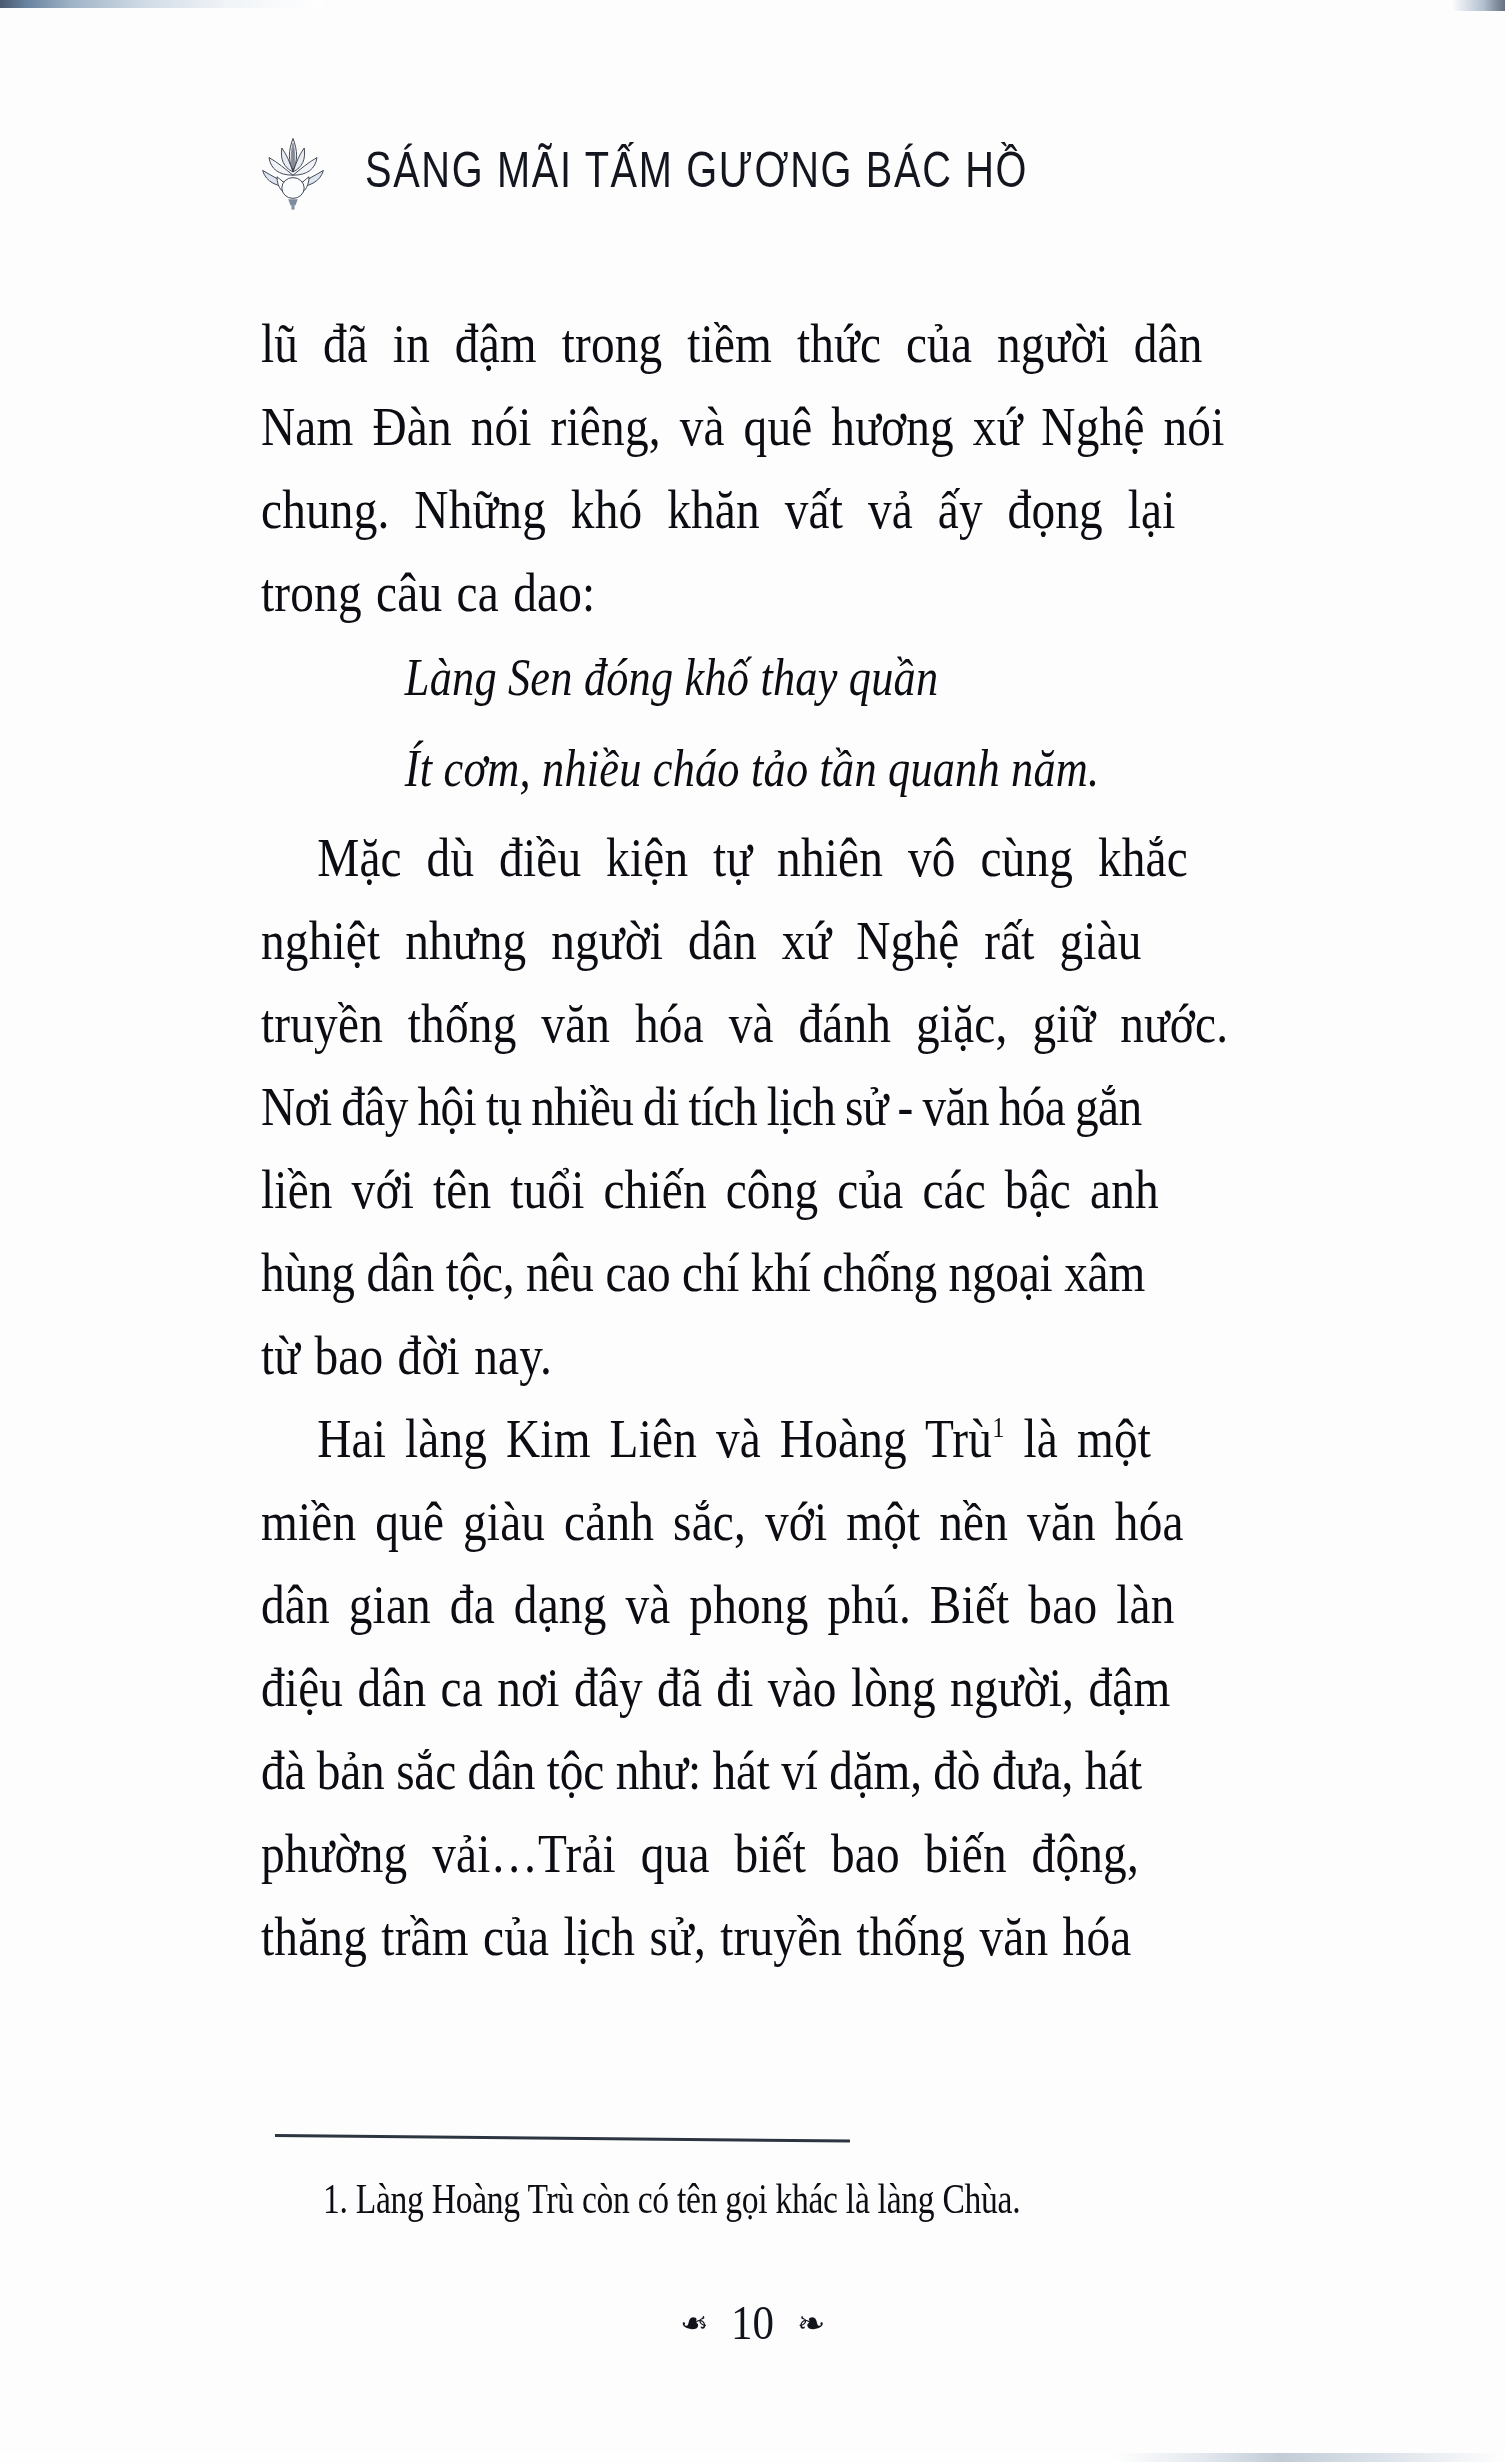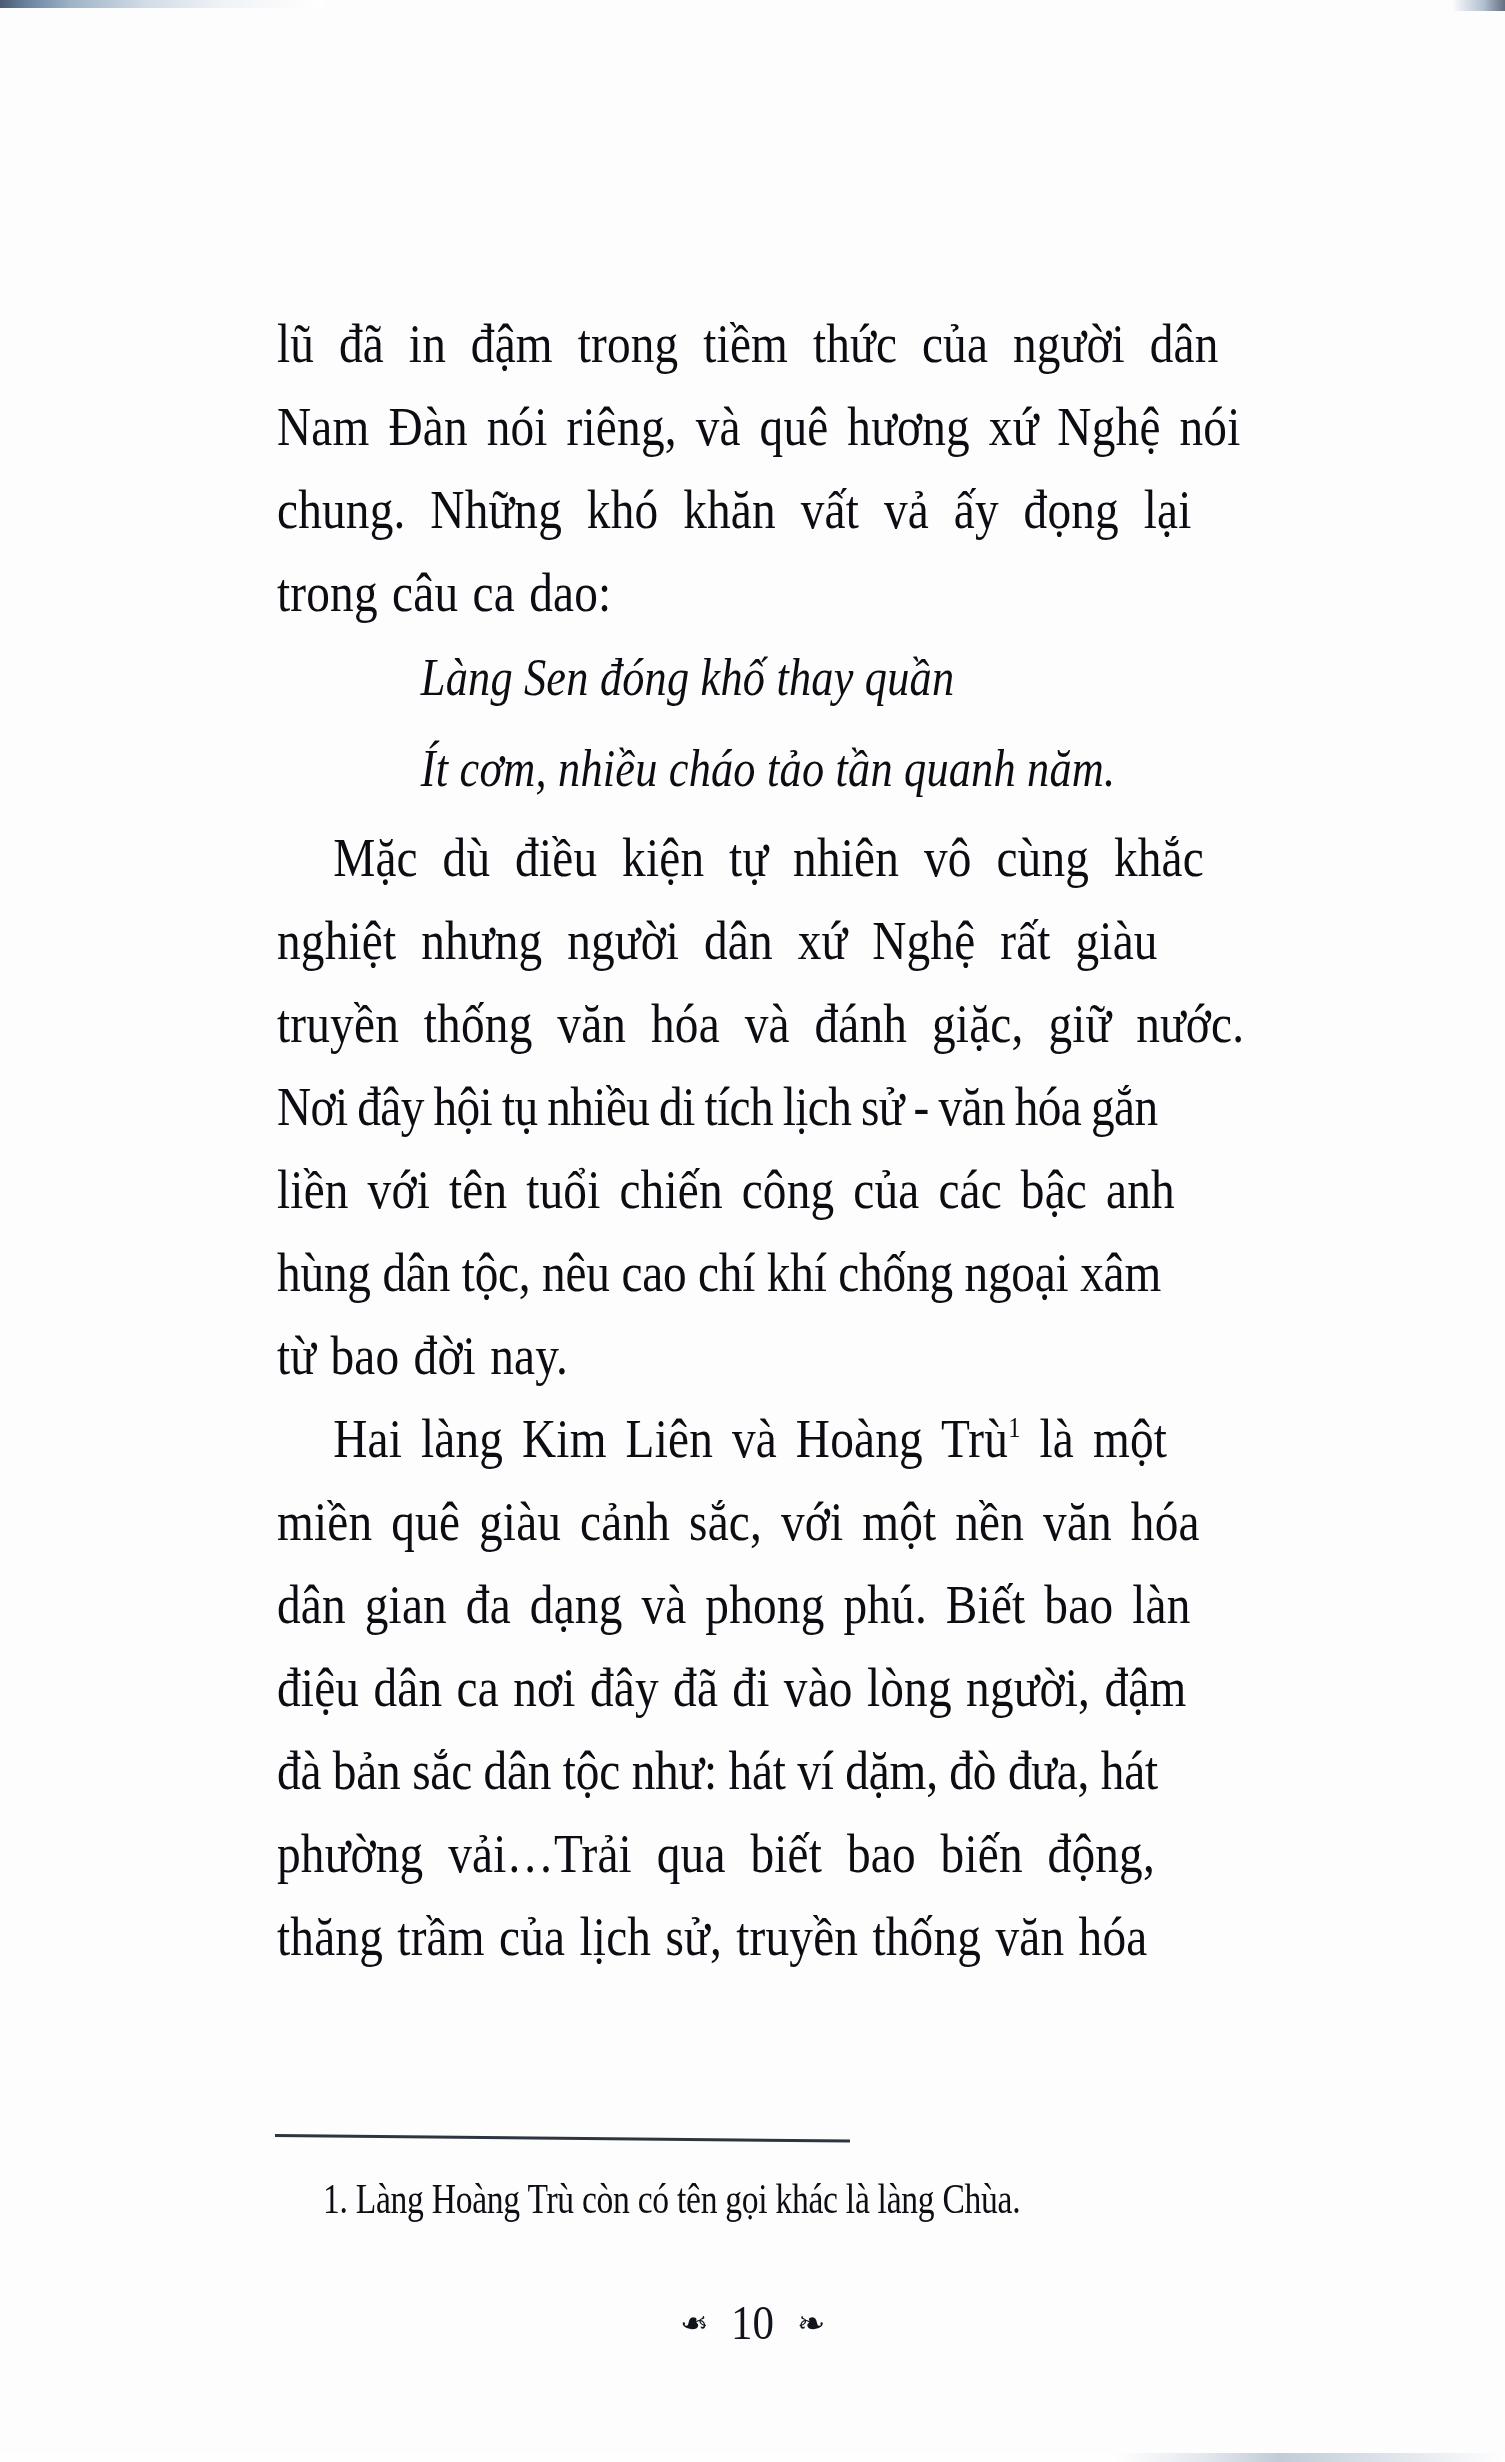--- a/index.html
+++ b/index.html
@@ -75,21 +75,21 @@
     white-space: nowrap;
     transform: scaleY(1.22) scaleX(0.97);
     transform-origin: left center;
     margin-top: -3.1px;
   }
 
   
   .textblock {
     position: absolute;
     top: 301px;
-    left: 277px;
+    left: 261px;
     width: 998px;
   }
 
   .ln {
     font-size: 48px;
     line-height: 83px;
     color: #0c0d13;
     white-space: nowrap;
     transform: scaleY(1.16) scaleX(0.985);
     transform-origin: left center;
@@ -169,20 +169,40 @@
 </style>
 </head>
 <body>
 
 <div class="page">
 
   <div class="scan-edge-top"></div>
   <div class="scan-edge-topright"></div>
   <div class="scan-edge-bottom"></div>
 
+  <div class="runhead">
+    <svg class="lotus-icon" viewBox="0 0 100 100" aria-hidden="true">
+      <g fill="#2b3342" stroke="#2b3342" stroke-width="1.1">
+        <path d="M50 8 C44 24 44 36 50 48 C56 36 56 24 50 8 Z" fill="#f3f5f9"></path>
+        <path d="M50 14 C47 27 47 38 50 48 C53 38 53 27 50 14 Z" fill="#2b3342" opacity=".55"></path>
+        <path d="M36 20 C34 34 38 44 50 50 C46 38 42 28 36 20 Z" fill="#e8ecf2"></path>
+        <path d="M64 20 C66 34 62 44 50 50 C54 38 58 28 64 20 Z" fill="#e8ecf2"></path>
+        <path d="M20 32 C22 46 32 54 50 54 C40 46 31 38 20 32 Z" fill="#f1f3f7"></path>
+        <path d="M80 32 C78 46 68 54 50 54 C60 46 69 38 80 32 Z" fill="#f1f3f7"></path>
+        <path d="M12 48 C16 62 30 70 50 68 C36 62 24 55 12 48 Z" fill="#dfe5ee"></path>
+        <path d="M88 48 C84 62 70 70 50 68 C64 62 76 55 88 48 Z" fill="#dfe5ee"></path>
+        <path d="M30 56 C30 70 38 79 50 80 C46 70 38 62 30 56 Z" fill="#ffffff"></path>
+        <path d="M70 56 C70 70 62 79 50 80 C54 70 62 62 70 56 Z" fill="#ffffff"></path>
+        <ellipse cx="50" cy="70" rx="14" ry="13" fill="#fbfcfe"></ellipse>
+        <path d="M44 84 L56 84 L53 92 L47 92 Z" fill="#7e8b9e" stroke="none"></path>
+        <rect x="48" y="90" width="4" height="7" fill="#8795a8" stroke="none"></rect>
+      </g>
+    </svg>
+    <div class="runhead-title">SÁNG MÃI TẤM GƯƠNG BÁC HỒ</div>
+  </div>
 
   <div class="textblock">
 
     <div class="ln w1">lũ đã in đậm trong tiềm thức của người dân</div>
     <div class="ln w2">Nam Đàn nói riêng, và quê hương xứ Nghệ nói</div>
     <div class="ln w1">chung. Những khó khăn vất vả ấy đọng lại</div>
     <div class="ln w3">trong câu ca dao:</div>
 
     <div class="ln poem">Làng Sen đóng khố thay quần</div>
     <div class="ln poem">Ít cơm, nhiều cháo tảo tần quanh năm.</div>

